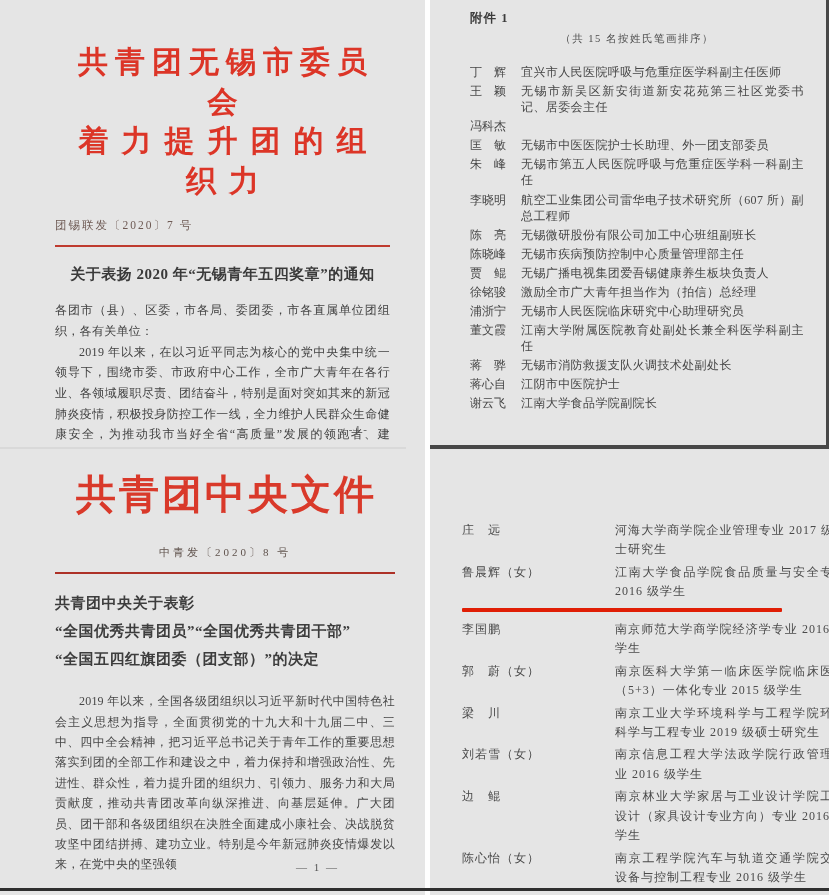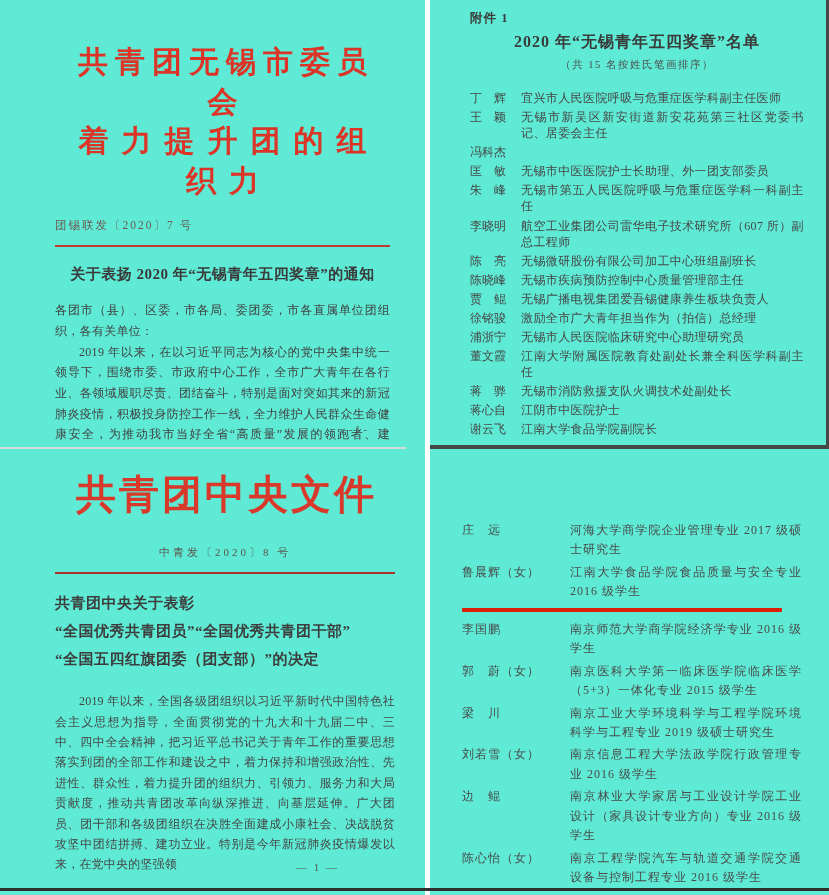--- a/index.html
+++ b/index.html
@@ -1,19 +1,19 @@
 <!DOCTYPE html>
 <html><head>
 <meta charset="utf-8">
 <style>
   html,body{margin:0;padding:0;background:#ffffff;}
   body{font-family:"Liberation Serif","DejaVu Serif",serif;-webkit-font-smoothing:antialiased;}
   #canvas{position:relative;width:829px;height:895px;background:#fefefe;overflow:hidden;}
 
-  .panel{position:absolute;box-sizing:border-box;background:#5eead4;overflow:hidden;}
+  .panel{position:absolute;box-sizing:border-box;background:#e5e5e5;overflow:hidden;}
 
   
   #p-tl{left:0;top:0;width:425px;height:449px;padding:0 35px 0 55px;}
   .org-header{margin-top:42px;text-align:center;color:#dc3527;font-weight:bold;}
   .org-line1{font-size:30px;letter-spacing:7px;padding-left:7px;line-height:1.32;}
   .org-line2{font-size:30px;letter-spacing:13px;padding-left:13px;line-height:1.32;}
   .doc-number{margin-top:18px;text-align:left;font-size:11.5px;letter-spacing:2px;color:#6e5a54;}
   .red-rule{margin-top:12px;height:2px;background:#bf3b2f;}
   .tl-title{margin-top:18px;text-align:center;font-size:15px;font-weight:bold;color:#3a3a3a;letter-spacing:0.5px;}
   .tl-body{margin-top:16px;font-size:12px;line-height:1.72;color:#424242;text-align:justify;letter-spacing:0.3px;}
@@ -36,21 +36,21 @@
   #p-bl{left:0;top:449px;width:425px;height:446px;padding:0 30px 0 55px;}
   .bl-header{margin-top:22px;text-align:center;color:#d9392a;font-weight:bold;font-size:40px;letter-spacing:3px;padding-left:3px;line-height:1.2;}
   .bl-doc-number{margin-top:26px;text-align:center;font-size:11px;letter-spacing:3px;color:#5f524c;}
   .bl-rule{margin-top:12px;height:2px;background:#ad3127;}
   .bl-title{margin-top:16px;text-align:left;font-size:15px;font-weight:bold;color:#3d3d3d;line-height:1.85;letter-spacing:0.5px;}
   .bl-body{margin-top:18px;font-size:12px;line-height:1.7;color:#464646;text-align:justify;letter-spacing:0.2px;}
   .bl-page{position:absolute;bottom:22px;left:296px;font-size:11px;color:#555;letter-spacing:2px;}
 
   
   #p-br{left:430px;top:449px;width:399px;height:446px;padding:72px 18px 0 32px;}
-  .br-list .entry{margin-bottom:3px;font-size:12px;line-height:1.62;color:#4a4a4a;}
+  .br-list .entry{margin-bottom:3px;font-size:12px;line-height:1.62;color:#4a4a4a;gap:45px;}
   .br-list .entry-name{flex:0 0 108px;white-space:nowrap;letter-spacing:1px;}
   .br-list .entry-desc{flex:0 0 232px;letter-spacing:1px;text-align:justify;}
   .br-list .red-line{width:320px;height:4px;background:#e01e05;margin:6px 0 8px 0;border-radius:1px;}
 
   .canvas-bottom-line{position:absolute;left:0;top:888px;width:829px;height:3px;background:#2f2f2f;}
 </style>
 </head>
 <body>
 
 <div id="canvas">
@@ -64,21 +64,20 @@
     <div class="red-rule"></div>
     <div class="tl-title">关于表扬 2020 年“无锡青年五四奖章”的通知</div>
     <div class="tl-body">各团市（县）、区委，市各局、委团委，市各直属单位团组织，各有关单位：</div>
     <div class="tl-body para-indent" style="margin-top:0;">2019 年以来，在以习近平同志为核心的党中央集中统一领导下，围绕市委、市政府中心工作，全市广大青年在各行业、各领域履职尽责、团结奋斗，特别是面对突如其来的新冠肺炎疫情，积极投身防控工作一线，全力维护人民群众生命健康安全，为推动我市当好全省“高质量”发展的领跑者、建设“强富美高”新无锡贡献了青春智慧和青春力量。为集中展示新时代无锡青年的精神品质和价值追求，激励全市广大青年担当作为，攻坚克难，奋力</div>
     <div class="tl-page">- 1 -</div>
   </div>
   <div class="tl-bottom-line"></div>
 
   <div class="panel" id="p-tr">
     <div class="attach-label">附件 1</div>
-    <div class="tr-title">2020 年“无锡青年五四奖章”名单</div>
     <div class="tr-subtitle">（共 15 名按姓氏笔画排序）</div>
     <div class="tr-list">
   <div class="entry">
     <span class="entry-name">丁　辉</span>
     <span class="entry-desc">宜兴市人民医院呼吸与危重症医学科副主任医师</span>
   </div>
 
   <div class="entry">
     <span class="entry-name">王　颖</span>
     <span class="entry-desc">无锡市新吴区新安街道新安花苑第三社区党委书记、居委会主任</span>

